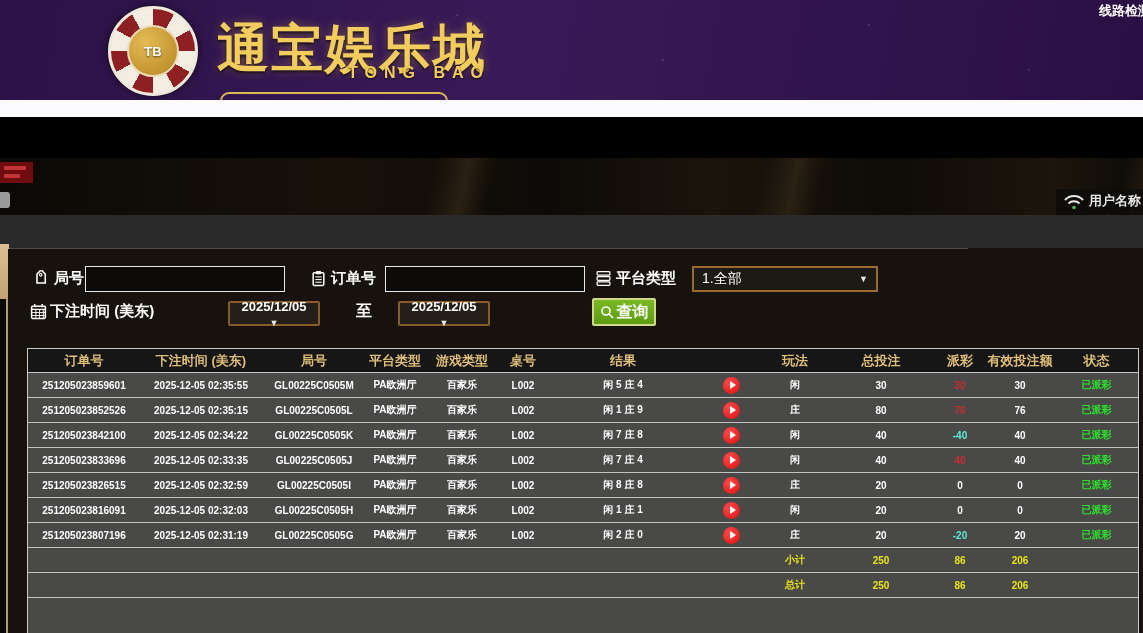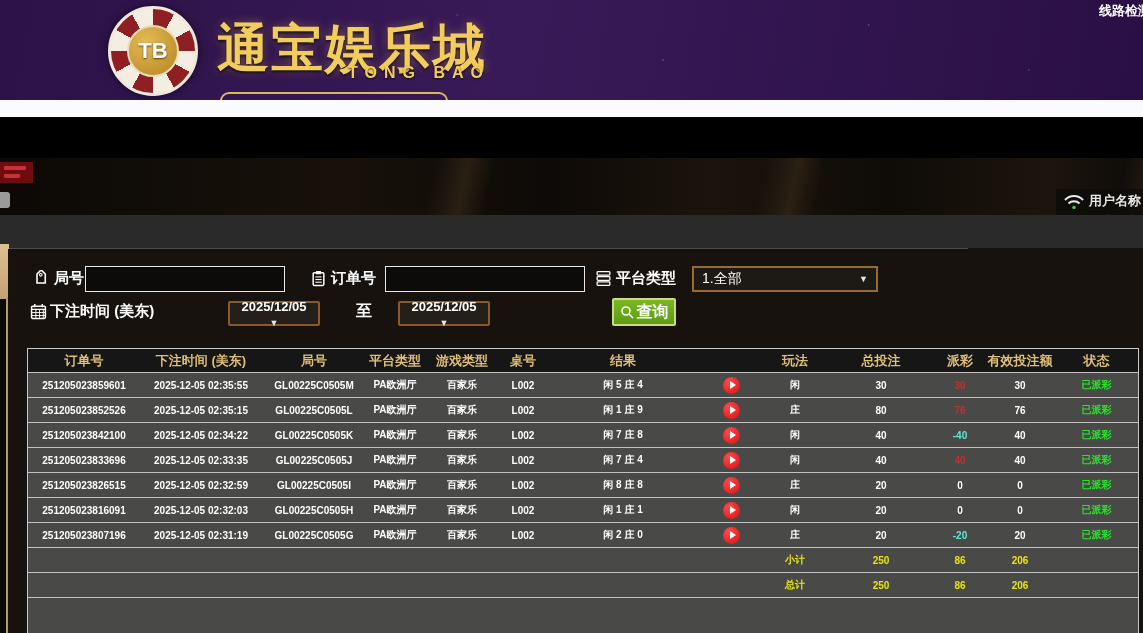--- a/index.html
+++ b/index.html
@@ -15,21 +15,21 @@
       radial-gradient(2px 2px at 76% 25%, rgba(180,200,255,.4), transparent 60%),
       radial-gradient(2px 2px at 90% 70%, rgba(255,255,255,.3), transparent 60%),
       radial-gradient(2px 2px at 40% 15%, rgba(255,255,255,.3), transparent 60%),
       linear-gradient(100deg,#2c1247 0%, #381a58 45%, #2a0f44 100%); }
   .chip { left:108px; top:6px; width:90px; height:90px; border-radius:50%;
     background:conic-gradient(#8e1f23 0 30deg,#f3ede2 30deg 60deg,#8e1f23 60deg 90deg,#f3ede2 90deg 120deg,#8e1f23 120deg 150deg,#f3ede2 150deg 180deg,#8e1f23 180deg 210deg,#f3ede2 210deg 240deg,#8e1f23 240deg 270deg,#f3ede2 270deg 300deg,#8e1f23 300deg 330deg,#f3ede2 330deg 360deg);
     border:3px solid #efe9dc; box-shadow:0 0 8px rgba(0,0,0,.6); }
   .chip-center { left:16px; top:16px; width:52px; height:52px; border-radius:50%;
     background:radial-gradient(circle at 35% 30%, #e4bb55, #b5841f);
     border:2px solid #e9dcb8; display:flex; align-items:center; justify-content:center; }
-  .chip-tb { color:#fff; font-size:22px; font-weight:bold; text-shadow:0 1px 2px rgba(0,0,0,.6); }
+  .chip-tb { color:#fff; font-size:13px; font-weight:bold; text-shadow:0 1px 2px rgba(0,0,0,.6); }
   .logo-cn { left:217px; top:14px; font-size:52px; font-weight:bold; letter-spacing:2px;
     color:#f2cd5d; text-shadow:0 2px 3px rgba(0,0,0,.7), 0 0 10px rgba(255,200,80,.35); }
   .logo-en { left:348px; top:64px; font-size:16px; font-weight:bold; letter-spacing:7px; color:#f2cd5d;
     text-shadow:0 1px 2px rgba(0,0,0,.7); }
   .logo-frame { left:220px; top:92px; width:228px; height:26px; border:2px solid #d9b955; border-radius:9px; }
   .line-check { right:-8px; top:2px; color:#fff; font-size:13px; font-weight:bold; }
 
   
   .band-white { left:0; top:100px; width:1143px; height:17px; background:#fbfbfd; }
   .band-black { left:0; top:117px; width:1143px; height:41px; background:#000; }
@@ -182,21 +182,21 @@
     <div class="abs flabel" style="left:42px;top:53px">下注时间 (美东)</div>
     <div class="abs date-box" style="left:220px;top:52px">
       <span>2025/12/05</span>
       <span class="caret">▼</span>
     </div>
     <div class="abs flabel" style="left:348px;top:52px;font-size:16px">至</div>
     <div class="abs date-box" style="left:390px;top:52px">
       <span>2025/12/05</span>
       <span class="caret">▼</span>
     </div>
-    <div class="abs search-btn" style="left:604px;top:49px">
+    <div class="abs search-btn" style="left:584px;top:49px">
       <svg width="15" height="15" viewBox="0 0 15 15">
         <circle cx="6" cy="6" r="4" fill="none" stroke="#fff" stroke-width="1.6"></circle>
         <line x1="9" y1="9" x2="13" y2="13" stroke="#fff" stroke-width="1.6"></line>
       </svg>
       <span>查询</span>
     </div>
 
     <div class="abs rtable">
       <div class="trow thead">
         <div>订单号</div>

